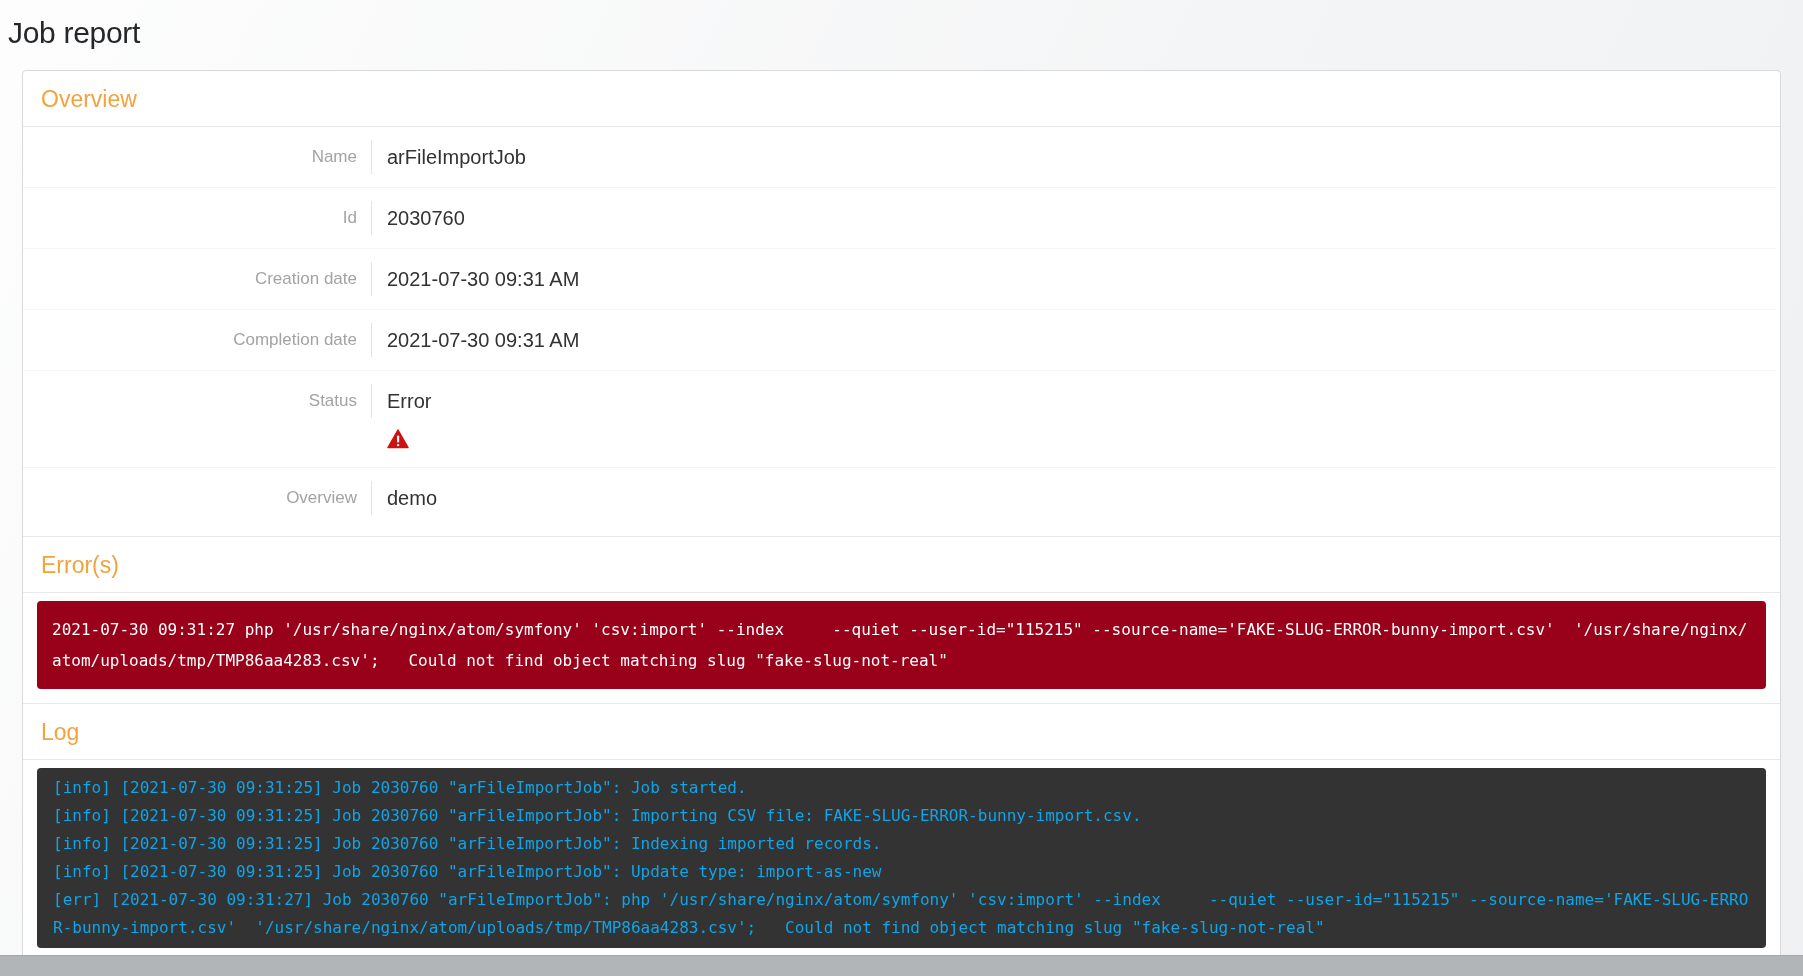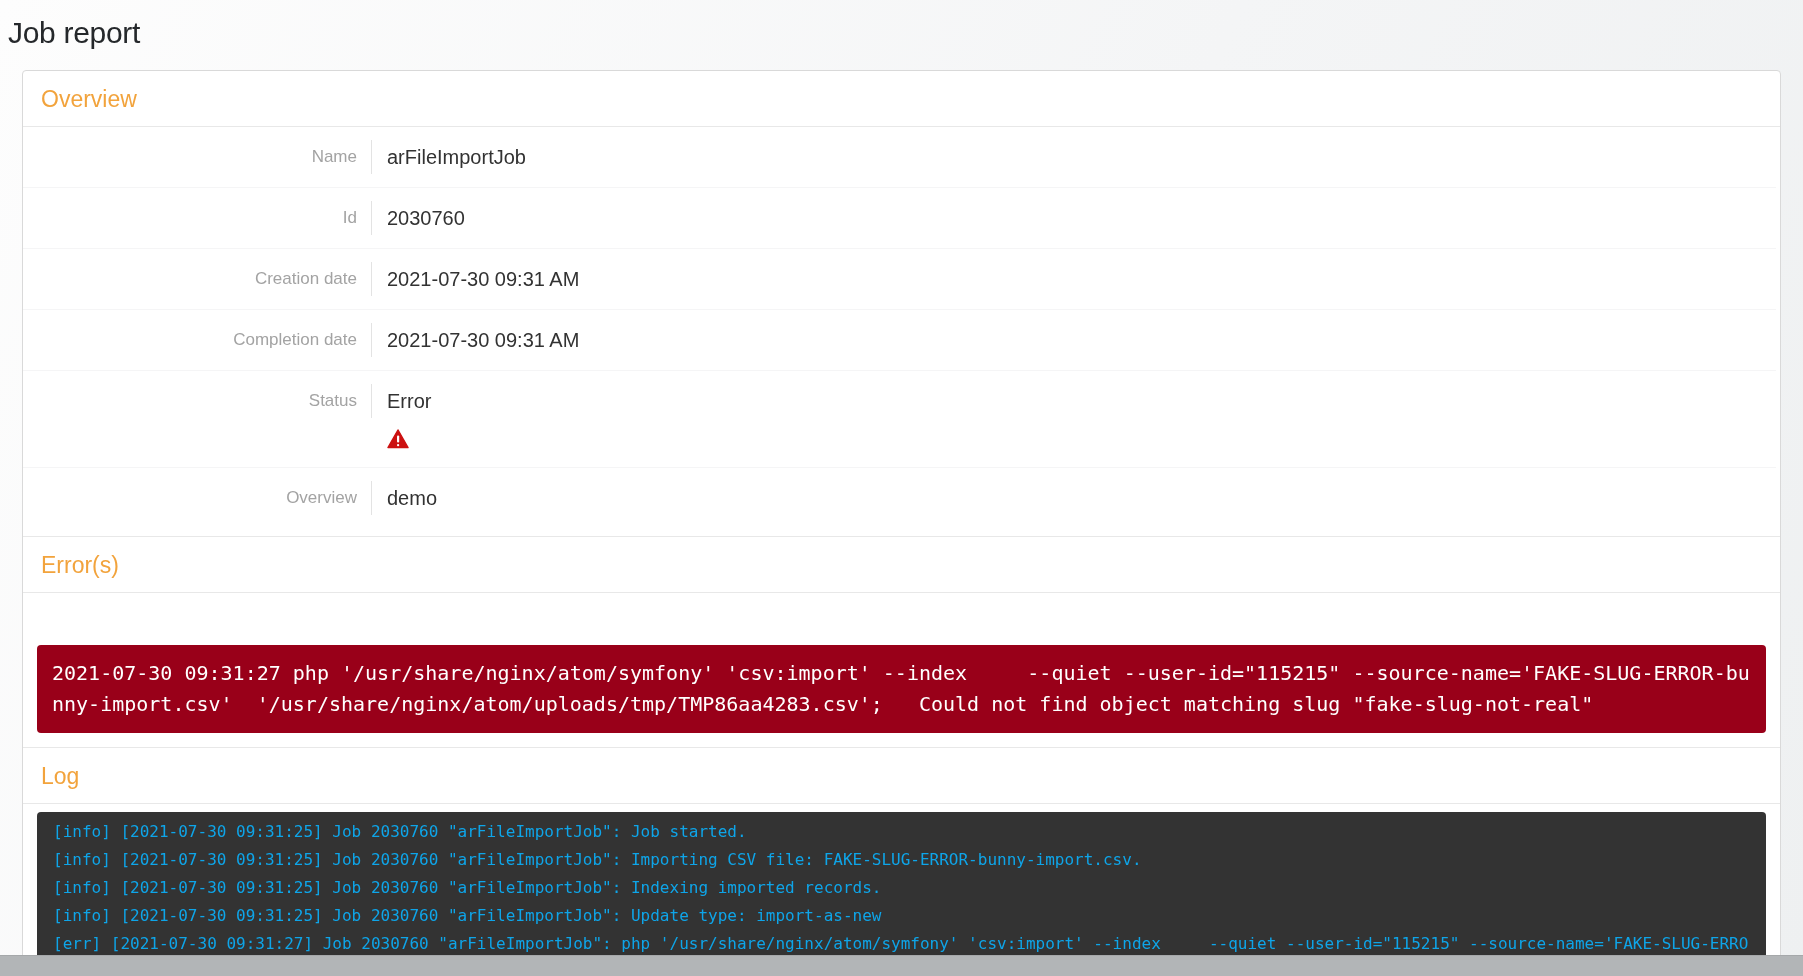--- a/index.html
+++ b/index.html
@@ -59,25 +59,24 @@
   }
   .status-icon-wrap { margin-top: 16px; height: 20px; }
   
   .section-body { padding: 8px 14px 14px 14px; }
   .error-box {
     background: #990019;
     color: #ffffff;
     border-radius: 4px;
     padding: 13px 15px;
     font-family: "DejaVu Sans Mono", "Liberation Mono", monospace;
-    font-size: 20px;
+    font-size: 16px;
     line-height: 31px;
     white-space: pre-wrap;
     word-break: break-all;
-    margin-top: 44px;
   }
   
   .log-box {
     background: #333333;
     color: #0ea5e9;
     border-radius: 4px;
     padding: 6px 16px;
     font-family: "DejaVu Sans Mono", "Liberation Mono", monospace;
     font-size: 16px;
     line-height: 28px;

